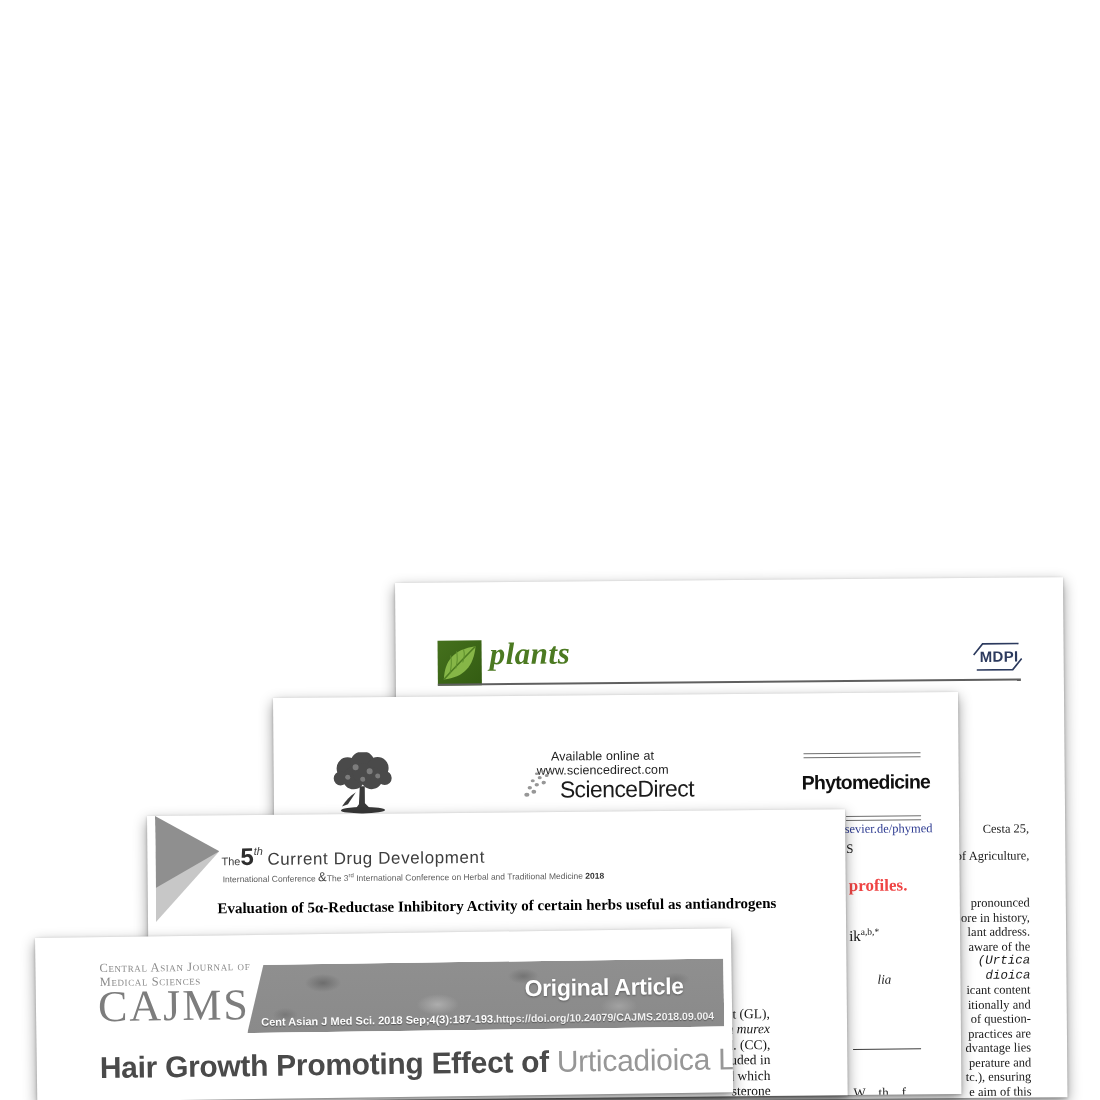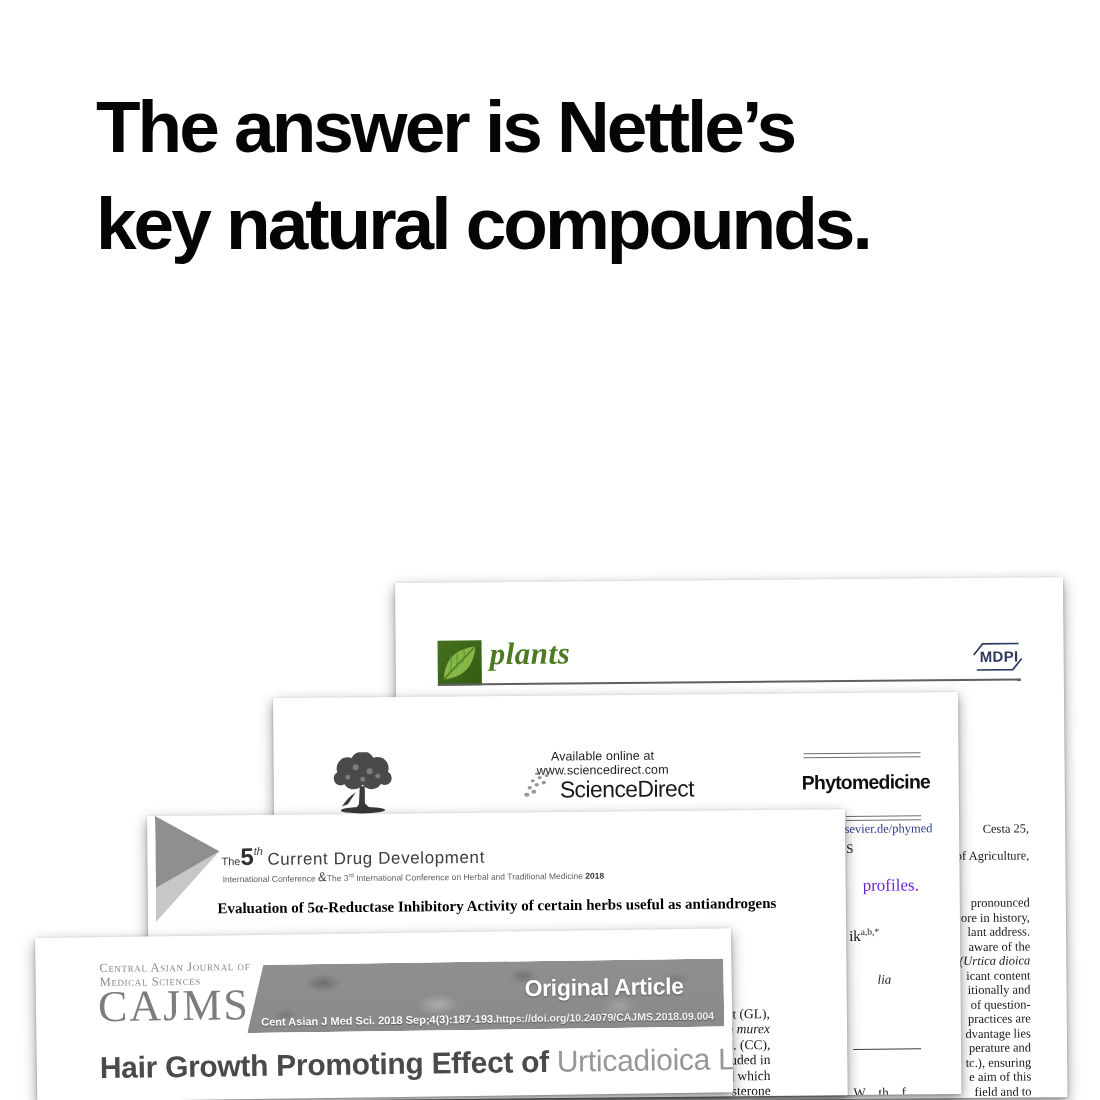--- a/index.html
+++ b/index.html
@@ -30,38 +30,38 @@
   .p1 .plants-word{position:absolute;left:94px;top:54px;font-family:"Liberation Serif",serif;
     font-style:italic;font-weight:700;font-size:31px;color:#4c7a22;letter-spacing:.5px;}
   .p1 .p1-rule{position:absolute;left:42px;top:101px;width:583px;height:2px;background:#5f5f5f;}
   .p1 .mdpi{position:absolute;left:576px;top:62px;}
   .p1 .mdpi text{font-family:"Liberation Sans",sans-serif;font-size:15px;font-weight:700;fill:#2c3a5e;letter-spacing:.3px;}
   .p1-addr{position:absolute;left:540px;top:238px;width:92px;text-align:right;
     font-family:"Liberation Serif",serif;font-size:12.5px;color:#1a1a1a;}
   .p1-addr div{line-height:27px;}
   .p1-abs{position:absolute;left:538px;top:318px;width:94px;text-align:right;
     font-family:"Liberation Serif",serif;font-size:12.5px;line-height:14.5px;color:#161616;}
-  .p1-abs .it{font-style:italic;}
+  .p1-abs .it{font-style:italic;font-family:Liberation Mono, monospace;}
   
   .p2{left:273px;top:698px;width:685px;height:402px;transform:rotate(-0.5deg);transform-origin:top left;}
   .p2 .tree{position:absolute;left:52px;top:55px;}
   .p2 .avail{position:absolute;left:211px;top:54px;width:236px;text-align:center;
     font-size:12.5px;color:#222;letter-spacing:.1px;}
   .p2 .sd-row{position:absolute;left:248px;top:74px;display:flex;align-items:flex-end;}
   .p2 .sd-word{font-size:23px;font-weight:500;color:#1b1b1b;letter-spacing:-0.6px;margin-left:4px;}
   .dblrule{border-top:1.5px solid #6e6e6e;border-bottom:1.5px solid #6e6e6e;height:3px;}
   .p2 .rule-top{position:absolute;left:530px;top:60px;width:117px;}
   .p2 .phyto{position:absolute;left:528px;top:78px;width:119px;text-align:left;
     font-size:19.5px;font-weight:700;color:#101010;letter-spacing:-0.8px;}
   .p2 .rule-mid{position:absolute;left:572px;top:123px;width:75px;}
   .p2 .link{position:absolute;left:567px;top:129px;font-family:"Liberation Serif",serif;
     font-size:12.5px;color:#2b3990;}
   .p2 .sfrag{position:absolute;left:572px;top:148px;font-family:"Liberation Serif",serif;font-size:13px;color:#222;}
   .p2 .profiles{position:absolute;left:574px;top:183px;font-family:"Liberation Serif",serif;
-    font-size:17px;font-weight:400;color:#6d28d9;padding-left:14px;}
+    font-size:17px;font-weight:700;color:#ef4444;}
   .p2 .author{position:absolute;left:574px;top:234px;font-family:"Liberation Serif",serif;font-size:15px;color:#111;}
   .p2 .author sup{font-size:9.5px;margin-top:29px;}
   .p2 .affil{position:absolute;left:574px;top:279px;font-family:"Liberation Serif",serif;
     font-style:italic;font-size:13px;color:#222;margin-left:28px;}
   .p2 .thinline{position:absolute;left:577px;top:356px;width:68px;height:1px;background:#3c3c3c;}
   .p2 .wfrag{position:absolute;left:577px;top:392px;font-family:"Liberation Serif",serif;
     font-size:13px;color:#222;white-space:pre;}
   
   .p3{left:147px;top:816px;width:698px;height:286px;transform:rotate(-0.55deg);transform-origin:top left;}
   .p3 .tri-dark{position:absolute;left:8px;top:0;width:64px;height:72px;background:#8f8f8f;
@@ -107,22 +107,20 @@
     text-shadow:0 1px 1px rgba(0,0,0,.4);}
   .p4 .p4-title{position:absolute;left:63px;top:114px;font-size:30px;letter-spacing:-0.3px;white-space:nowrap;}
   .p4 .p4-title .tb{font-weight:700;color:#4a4a4a;}
   .p4 .p4-title .tl{font-weight:400;color:#979797;}
 </style>
 </head>
 <body>
 
 <div class="canvas">
 
-  <h1 class="headline">The answer is Nettle’s
-key natural compounds.</h1>
 
   <div class="paper p1">
     <span class="plants-logo">
       <svg width="44" height="45" viewBox="0 0 44 45">
         <path d="M6 39 C7 20 16 9 38 6 C36 26 26 37 6 39 Z" fill="#86b647"></path>
         <path d="M6 39 C16 28 26 18 38 6" stroke="#4e7d21" stroke-width="1.6" fill="none"></path>
         <path d="M12 33 C14 26 14 20 13 15 M18 28 C20 21 20 16 19 11 M25 22 C27 17 27 13 26 9" stroke="#5d8f2c" stroke-width="1" fill="none"></path>
       </svg>
     </span>
     <span class="plants-word">plants</span>

